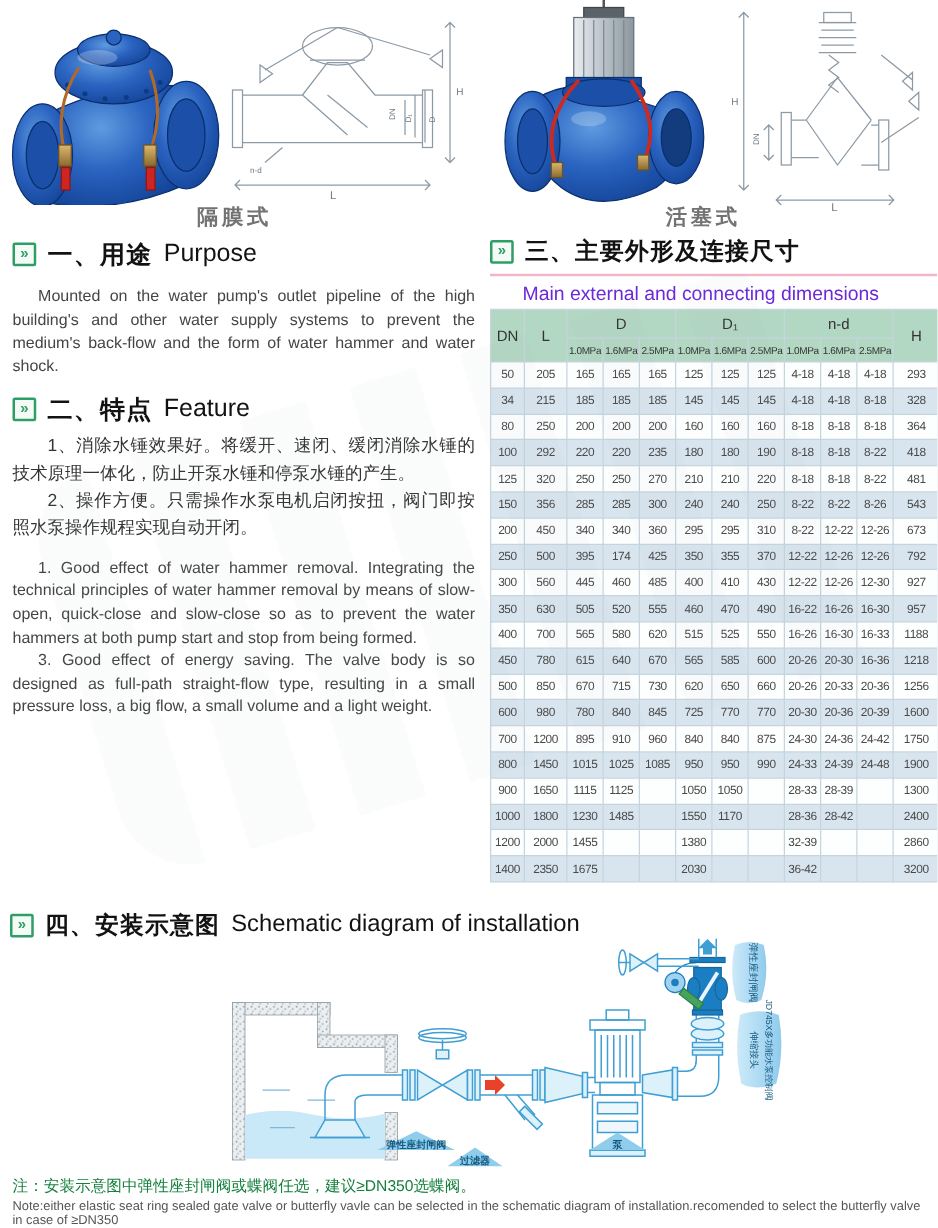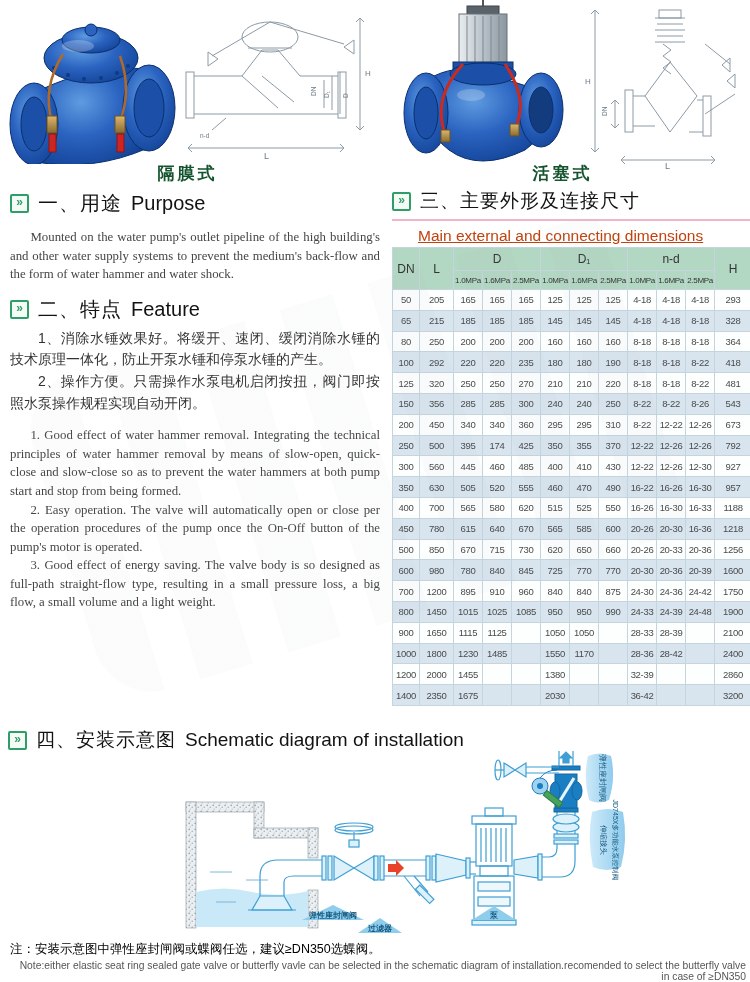--- a/index.html
+++ b/index.html
@@ -3,51 +3,51 @@
 <meta charset="utf-8">
 <style>
   html,body{margin:0;padding:0;background:#fff;}
   .page{position:relative;width:750px;height:982px;background:#ffffff;overflow:hidden;
         font-family:"Liberation Sans","DejaVu Sans",sans-serif;color:#333;}
   
   .top-row{position:absolute;top:0;left:0;width:750px;height:186px;display:flex;}
   .product{position:relative;width:375px;height:186px;}
   .photo,.drawing{position:absolute;}
   .type-label{position:absolute;bottom:1px;left:0;width:100%;text-align:center;
-              font-size:17px;font-weight:bold;color:#14532d;letter-spacing:3px;}
+              font-size:17px;font-weight:bold;color:#737373;letter-spacing:3px;}
   
   .sec{display:flex;align-items:center;gap:9px;margin:0 0 5px 0;font-size:20px;color:#121212;}
-  .sec .zh{font-weight:normal;letter-spacing:1px;}
+  .sec .zh{font-weight:bold;letter-spacing:1px;}
   .sec .en{font-weight:normal;letter-spacing:0;}
   .marker{flex:0 0 auto;width:15px;height:15px;border:2px solid #2f9e66;border-radius:2px;
           color:#2f9e66;font-size:12px;font-weight:bold;line-height:13px;text-align:center;background:#f4fbf7;}
   
   .col-left{position:absolute;left:10px;top:190px;width:370px;}
   .para-zh{font-size:14px;line-height:1.55;color:#333;text-align:justify;text-indent:2em;margin:0;}
-  .para-en{font-size:12.8px;line-height:1.45;color:#454545;text-align:justify;text-indent:1.6em;margin:0;font-family:Liberation Serif, serif;}
+  .para-en{font-size:12.8px;line-height:1.45;color:#454545;text-align:justify;text-indent:1.6em;margin:0;}
   .gap-s{height:6px;} .gap-m{height:12px;}
   
   .col-right{position:absolute;left:392px;top:188px;width:358px;}
-  .sec3-sub{margin:0 0 2px 26px;font-size:15.5px;color:#c2410c;text-decoration:underline;}
+  .sec3-sub{margin:0 0 2px 26px;font-size:15.5px;color:#6d28d9;}
   .rule{height:2px;background:#edb7c8;margin:2px 0 6px 0;}
   table.dims{border-collapse:separate;border-spacing:1px;width:358px;table-layout:fixed;
              background:#c6d4de;}
   table.dims th{background:#b2d7c2;font-weight:normal;color:#333;padding:0;text-align:center;}
   table.dims .grp{font-size:12px;height:22px;}
   table.dims .press{font-size:8px;height:18px;letter-spacing:-0.3px;margin-top:12px;}
   table.dims td{background:#fdfefe;font-size:9.5px;color:#4a4a4a;text-align:center;height:19.8px;
                 padding:0;letter-spacing:-0.3px;}
   table.dims tr.alt td{background:#d8e5ef;}
   
   .sec4{position:absolute;left:8px;top:727px;}
   .diagram{position:absolute;left:8px;top:750px;}
   
   .note{position:absolute;left:10px;top:941px;width:736px;}
-  .note-zh{font-size:12.5px;color:#000000;margin:0 0 2px 0;}
-  .note-en{font-size:10.3px;color:#555;margin:0;text-align:right;}
+  .note-zh{font-size:12.5px;color:#15803d;margin:0 0 2px 0;}
+  .note-en{font-size:10.3px;color:#555;margin:0;}
   
   .watermark{position:absolute;left:50px;top:290px;width:640px;height:330px;pointer-events:none;
              transform:rotate(-17deg);opacity:.55;border-radius:60px;
              background:repeating-linear-gradient(90deg,rgba(150,165,180,0.07) 0 55px,rgba(255,255,255,0) 55px 92px);}
   svg text{font-family:"Liberation Sans","DejaVu Sans",sans-serif;}
 </style>
 </head>
 <body>
 
 <div class="page">
@@ -190,21 +190,20 @@
       <span class="zh">二、特点</span>
       <span class="en">Feature</span>
     </h2>
     <div>
         <p class="para-zh">1、消除水锤效果好。将缓开、速闭、缓闭消除水锤的技术原理一体化，防止开泵水锤和停泵水锤的产生。</p>
         <p class="para-zh">2、操作方便。只需操作水泵电机启闭按扭，阀门即按照水泵操作规程实现自动开闭。</p>
       </div>
     <div class="gap-m"></div>
     <div>
         <p class="para-en">1. Good effect of water hammer removal. Integrating the technical principles of water hammer removal by means of slow-open, quick-close and slow-close so as to prevent the water hammers at both pump start and stop from being formed.</p>
-        <p class="para-en">2. Easy operation. The valve will automatically open or close per the operation procedures of the pump once the On-Off button of the pump's motor is operated.</p>
         <p class="para-en">3. Good effect of energy saving. The valve body is so designed as full-path straight-flow type, resulting in a small pressure loss, a big flow, a small volume and a light weight.</p>
       </div>
   </div>
 
   <div class="col-right">
     <h2 class="sec" style="font-size:19px;">
       <span class="marker">»</span>
       <span class="zh">三、主要外形及连接尺寸</span>
     </h2>
     <div class="rule"></div>
@@ -254,21 +253,21 @@
             <td>165</td>
             <td>125</td>
             <td>125</td>
             <td>125</td>
             <td>4-18</td>
             <td>4-18</td>
             <td>4-18</td>
             <td>293</td>
           </tr>
           <tr class="alt">
-            <td>65</td>
+            <td>34</td>
             <td>215</td>
             <td>185</td>
             <td>185</td>
             <td>185</td>
             <td>145</td>
             <td>145</td>
             <td>145</td>
             <td>4-18</td>
             <td>4-18</td>
             <td>8-18</td>
@@ -475,21 +474,21 @@
             <td>1650</td>
             <td>1115</td>
             <td>1125</td>
             <td></td>
             <td>1050</td>
             <td>1050</td>
             <td></td>
             <td>28-33</td>
             <td>28-39</td>
             <td></td>
-            <td>2100</td>
+            <td>1300</td>
           </tr>
           <tr class="alt">
             <td>1000</td>
             <td>1800</td>
             <td>1230</td>
             <td>1485</td>
             <td></td>
             <td>1550</td>
             <td>1170</td>
             <td></td>

